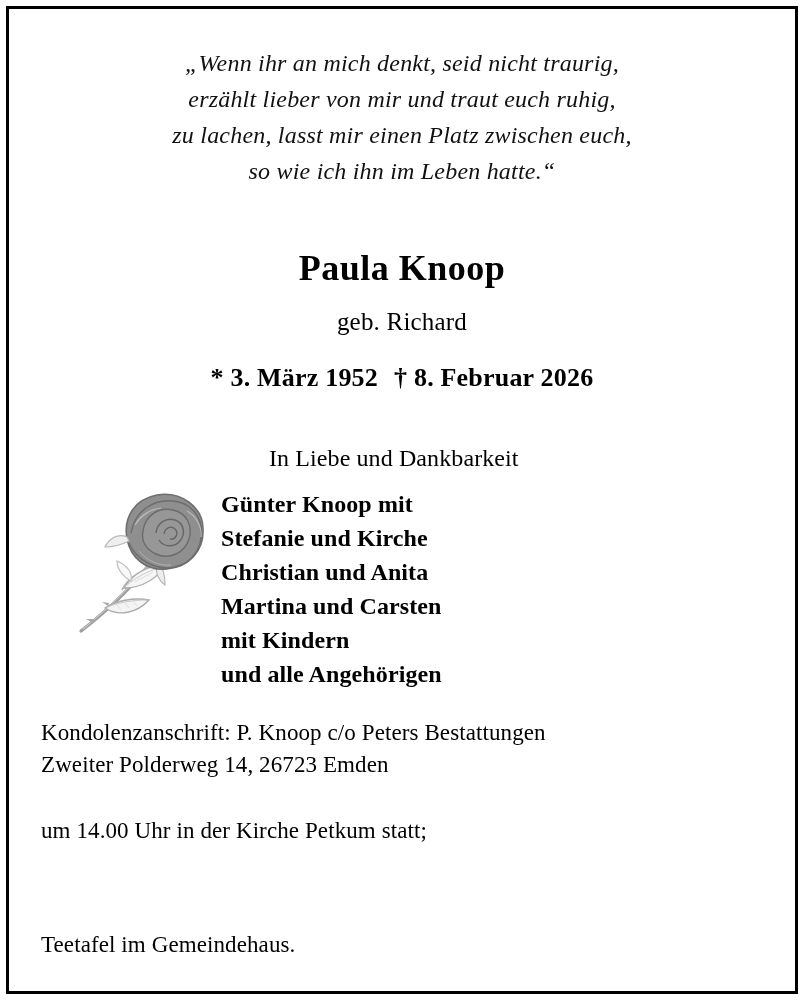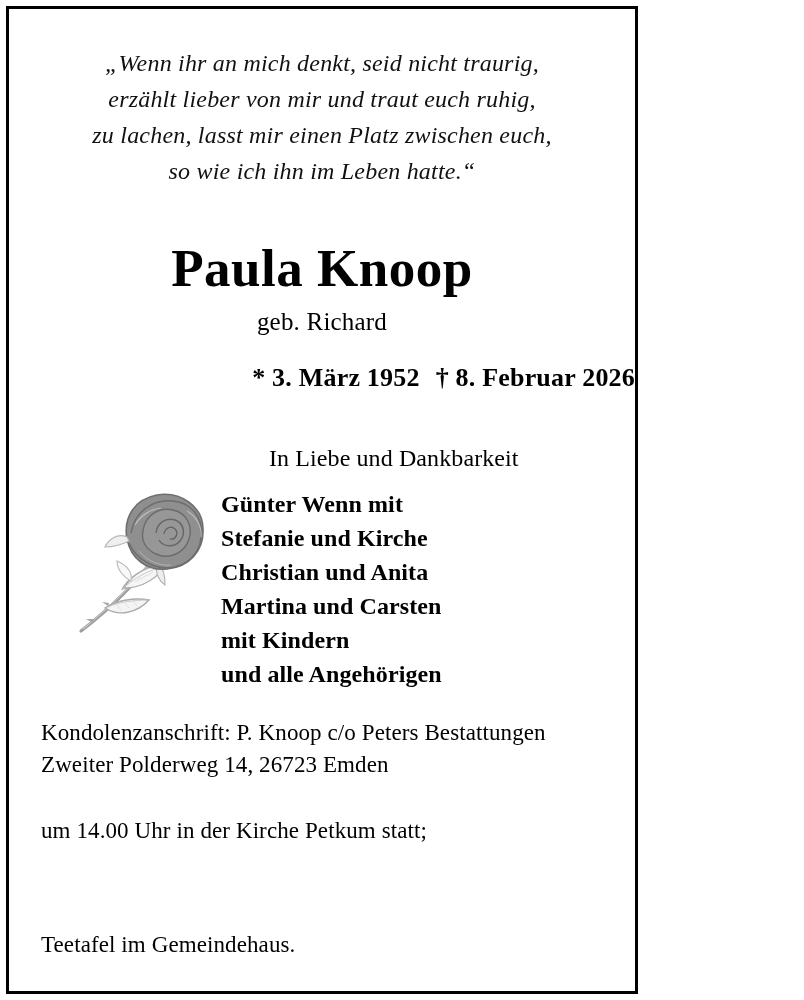--- a/index.html
+++ b/index.html
@@ -15,21 +15,21 @@
     font-family: "Liberation Serif", "DejaVu Serif", serif;
     color: #000000;
     overflow: hidden;
   }
 
   
   #notice-frame {
     position: absolute;
     left: 6px;
     top: 6px;
-    width: 632px;
+    width: 792px;
     height: 988px;
     border: 3px solid #000000;
     background: #ffffff;
   }
 
   #notice-body {
     position: relative;
     width: 100%;
     height: 100%;
   }
@@ -52,40 +52,39 @@
   
   #name-block {
     position: absolute;
     left: 0;
     top: 228px;
     width: 100%;
     text-align: center;
   }
   #deceased-name {
     display: block;
-    font-size: 53px;
+    font-size: 36px;
     font-weight: bold;
     line-height: 62px;
     letter-spacing: 0.5px;
   }
   #maiden-name {
     display: block;
     font-size: 25px;
     line-height: 34px;
     margin-top: 6px;
     letter-spacing: 0.2px;
   }
   #life-dates {
     display: block;
     margin-top: 22px;
     font-size: 26px;
     font-weight: bold;
     line-height: 34px;
     letter-spacing: 0.2px;
-    text-align: right;
   }
   #life-dates .date-sep { display: inline-block; width: 16px; }
 
   
   #dedication {
     position: absolute;
     left: 212px;
     top: 433px;
     font-size: 24px;
     line-height: 32px;
@@ -187,21 +186,21 @@
         <path d="M126 30 C 136 36, 141 46, 140 56" fill="none" stroke="#bcbcbc" stroke-width="1.1"></path>
         <path d="M78 70 C 86 80, 98 85, 110 84" fill="none" stroke="#b2b2b2" stroke-width="1.0"></path>
 
         <path d="M66 56 C 56 52, 48 58, 44 66 C 54 66, 62 63, 68 60 Z" fill="#efefef" stroke="#b6b6b6" stroke-width="1.2"></path>
       </svg>
     </div>
 
     <div id="dedication">In Liebe und Dankbarkeit</div>
 
     <div id="family-list">
-      <span class="family-line">Günter Wenn mit</span>
+      <span class="family-line">Günter Knoop mit</span>
       <span class="family-line">Stefanie und Kirche</span>
       <span class="family-line">Christian und Anita</span>
       <span class="family-line">Martina und Carsten</span>
       <span class="family-line">mit Kindern</span>
       <span class="family-line">und alle Angehörigen</span>
     </div>
 
     <div id="condolence-block" class="body-para">
       <span class="para-line">Kondolenzanschrift: P. Knoop c/o Peters Bestattungen</span>
       <span class="para-line">Zweiter Polderweg 14, 26723 Emden</span>

